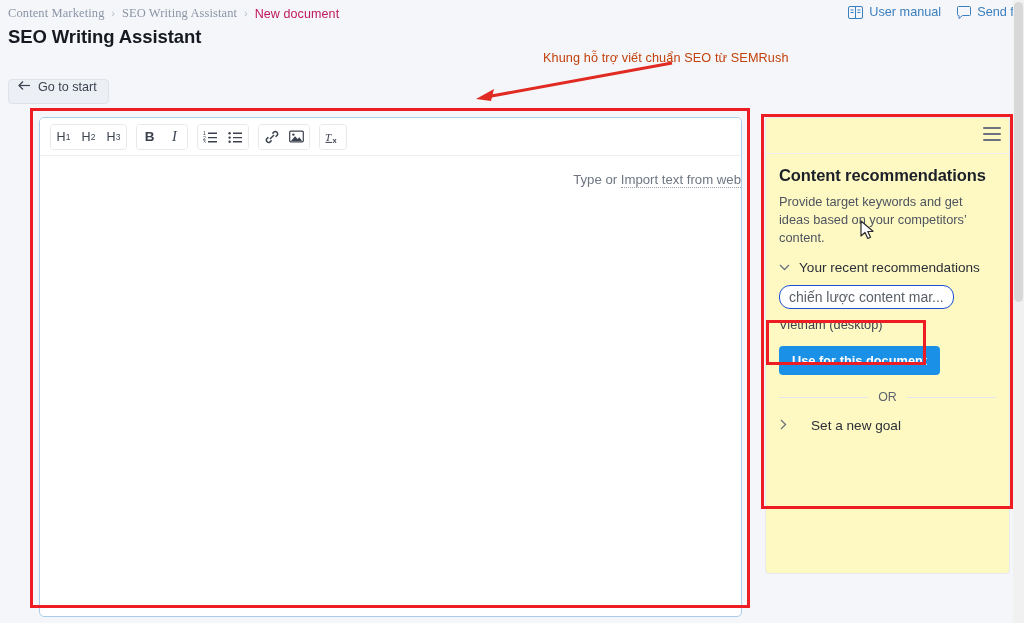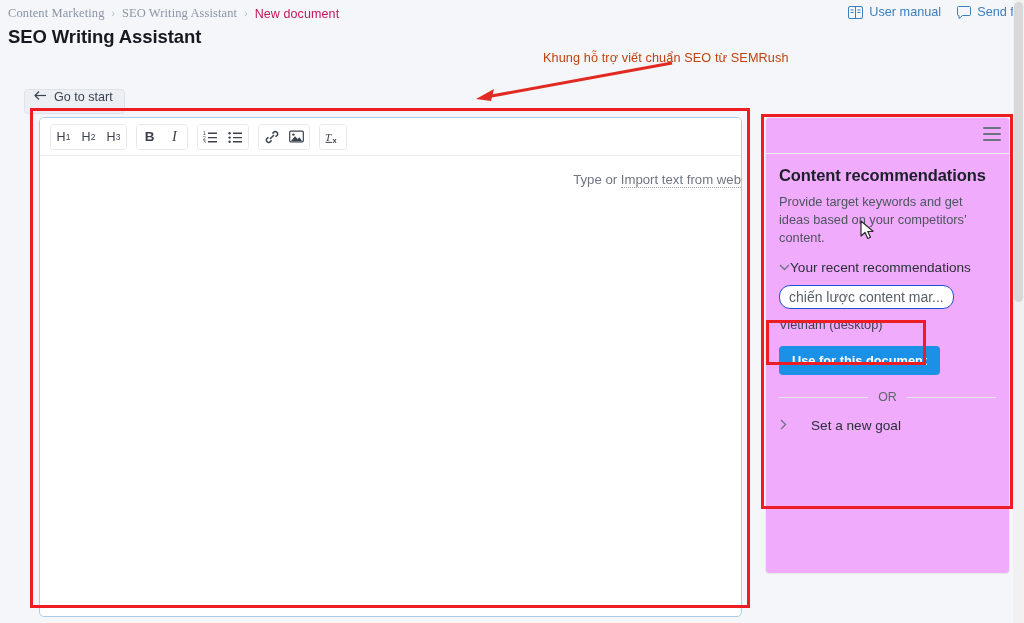--- a/index.html
+++ b/index.html
@@ -36,25 +36,25 @@
   .header-links {
     position: absolute; right: -4px; top: 5px;
     display: flex; align-items: center; gap: 16px;
     font-size: 12.7px; color: #2b7fc0;
   }
   .hl { display: flex; align-items: center; gap: 6px; cursor: pointer; color: #3a7fbf; white-space: nowrap;}
   .hl svg { display: block; }
 
   
   .goto-start {
-    position: absolute; left: 8px; top: 89px;
+    position: absolute; left: 8px; top: 79px;
     height: 25px; padding: 0 11px 10px 9px;
     background: #eceff3; border: 1px solid #dfe3e9; border-radius: 4px;
     display: flex; align-items: center; gap: 7px;
-    font-size: 12.6px; color: #3c4350; cursor: pointer; margin-left: 16px;
+    font-size: 12.6px; color: #3c4350; cursor: pointer;
   }
 
   
   .anno-text {
     position: absolute; left: 543px; top: 51px;
     font-size: 12.7px; color: #c2410c; white-space: nowrap;
     letter-spacing: .1px;
   }
   .anno-arrow { position: absolute; left: 460px; top: 55px; }
 
@@ -90,35 +90,35 @@
 
   .editor-body { padding: 16px 0 0 14px; }
   .placeholder { font-size: 13.2px; color: #6f7682; text-align: right; }
   .dotted-link {
     color: #6f7682; border-bottom: 1px dotted #9aa1ad; cursor: pointer;
   }
 
   
   .panel {
     position: absolute; left: 765px; top: 117px; width: 245px; height: 457px;
-    background: #f0abfc; border: 1px solid #e7eaee; border-radius: 4px;
+    background: #fef9c3; border: 1px solid #e7eaee; border-radius: 4px;
   }
   .panel-top { height: 36px; position: relative; border-bottom: 1px solid #edeff2; }
   .hamburger {
     position: absolute; right: 8px; top: 9px; width: 18px; height: 14px;
     display: flex; flex-direction: column; justify-content: space-between; cursor: pointer;
   }
   .hamburger i { display: block; height: 2px; background: #6c737f; border-radius: 1px; }
 
   .panel-body { padding: 12px 13px 0 13px; }
   .panel-title { font-size: 16.5px; font-weight: bold; color: #1b1f27; letter-spacing: -.1px; }
   .panel-desc { margin-top: 8px; font-size: 12.8px; line-height: 1.42; color: #4e545f; }
 
   .section-row {
-    margin-top: 13px; display: flex; align-items: center; 
+    margin-top: 13px; display: flex; align-items: center; gap: 9px;
     font-size: 13.6px; color: #2a2f38; cursor: pointer;
   }
   .chev { color: #6b727e; font-size: 11px; line-height: 1; }
 
   .kw-tag {
     margin-top: 10px; display: inline-block;
     padding: 3px 9px; border: 1px solid #1d4ed8; border-radius: 11px;
     font-size: 14px; color: #5a6068; background: #fff; white-space: nowrap;
   }
   .region { margin-top: 8px; font-size: 12.8px; color: #3d434d; }

